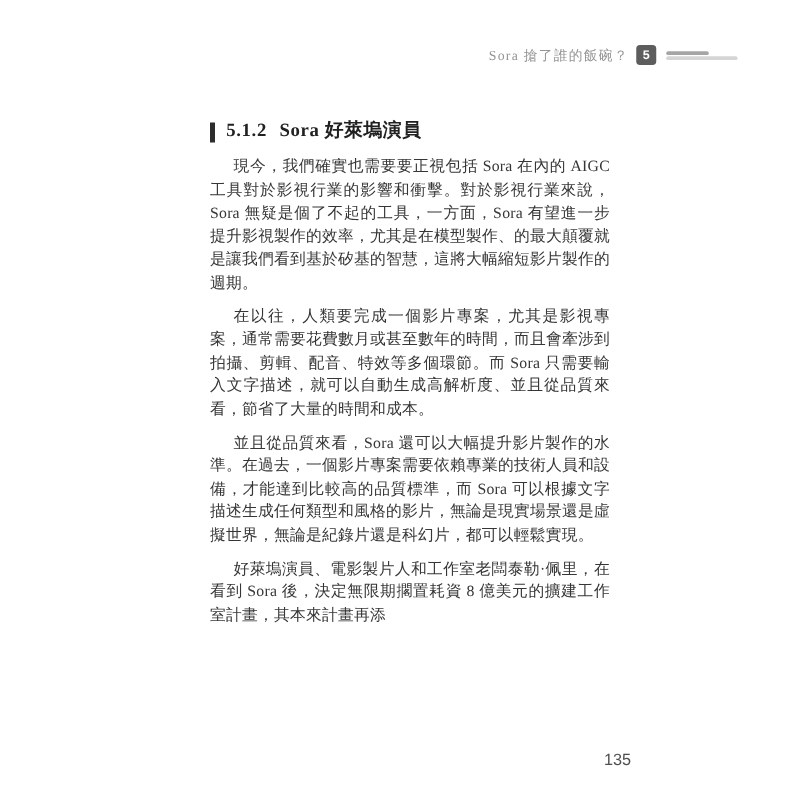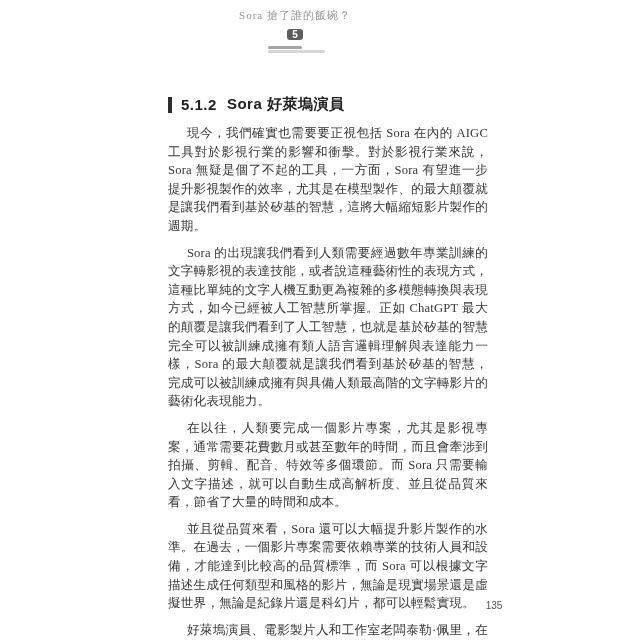--- a/index.html
+++ b/index.html
@@ -16,21 +16,20 @@
   .header {
     position: absolute;
     top: 35px;
     left: 0;
     right: 50px;
     height: 18px;
     display: flex;
     justify-content: flex-end;
     align-items: center;
     gap: 6px;
-    flex-direction: column;
   }
   .header-title {
     font-size: 11px;
     letter-spacing: 1px;
     color: #959595;
   }
   .chapter-badge {
     width: 16px;
     height: 16px;
     border-radius: 3px;
@@ -55,23 +54,23 @@
 
   
   .content {
     position: absolute;
     left: 168px;
     top: 95px;
     width: 320px;
   }
   .section-heading {
     display: flex;
-    align-items: center;
+    align-items: flex-end;
     margin: 0 0 10px 0;
-    font-family: Liberation Sans, sans-serif;
+    font-family: Liberation Serif, serif;
     font-size: 15px;
     font-weight: bold;
     color: #212121;
     letter-spacing: 0.5px;
   }
   .heading-bar {
     width: 4px;
     height: 16px;
     background: #2d2d2d;
     margin-right: 9px;
@@ -90,21 +89,21 @@
   }
 
   
   .folio {
     position: absolute;
     left: 479px;
     top: 600px;
     width: 30px;
     text-align: center;
     font-family: "Liberation Sans", sans-serif;
-    font-size: 10px;
+    font-size: 13px;
     color: #4f4f4f;
   }
 </style>
 </head>
 <body>
 
 <div class="page">
 
   <div class="header">
     <span class="header-title">Sora 搶了誰的飯碗？</span>
@@ -116,21 +115,20 @@
   </div>
 
   <div class="content">
     <h2 class="section-heading">
       <span class="heading-bar"></span>
       <span class="heading-number">5.1.2</span>
       <span class="heading-title">Sora 好萊塢演員</span>
     </h2>
 
     <p>現今，我們確實也需要要正視包括 Sora 在內的 AIGC 工具對於影視行業的影響和衝擊。對於影視行業來說，Sora 無疑是個了不起的工具，一方面，Sora 有望進一步提升影視製作的效率，尤其是在模型製作、的最大顛覆就是讓我們看到基於矽基的智慧，這將大幅縮短影片製作的週期。</p>
-    <p>Sora 的出現讓我們看到人類需要經過數年專業訓練的文字轉影視的表達技能，或者說這種藝術性的表現方式，這種比單純的文字人機互動更為複雜的多模態轉換與表現方式，如今已經被人工智慧所掌握。正如 ChatGPT 最大的顛覆是讓我們看到了人工智慧，也就是基於矽基的智慧完全可以被訓練成擁有類人語言邏輯理解與表達能力一樣，Sora 的最大顛覆就是讓我們看到基於矽基的智慧，完成可以被訓練成擁有與具備人類最高階的文字轉影片的藝術化表現能力。</p>
     <p>在以往，人類要完成一個影片專案，尤其是影視專案，通常需要花費數月或甚至數年的時間，而且會牽涉到拍攝、剪輯、配音、特效等多個環節。而 Sora 只需要輸入文字描述，就可以自動生成高解析度、並且從品質來看，節省了大量的時間和成本。</p>
     <p>並且從品質來看，Sora 還可以大幅提升影片製作的水準。在過去，一個影片專案需要依賴專業的技術人員和設備，才能達到比較高的品質標準，而 Sora 可以根據文字描述生成任何類型和風格的影片，無論是現實場景還是虛擬世界，無論是紀錄片還是科幻片，都可以輕鬆實現。</p>
     <p>好萊塢演員、電影製片人和工作室老闆泰勒·佩里，在看到 Sora 後，決定無限期擱置耗資 8 億美元的擴建工作室計畫，其本來計畫再添</p>
   </div>
 
   <div class="folio">135</div>
 
 </div>
 
 </body></html>

